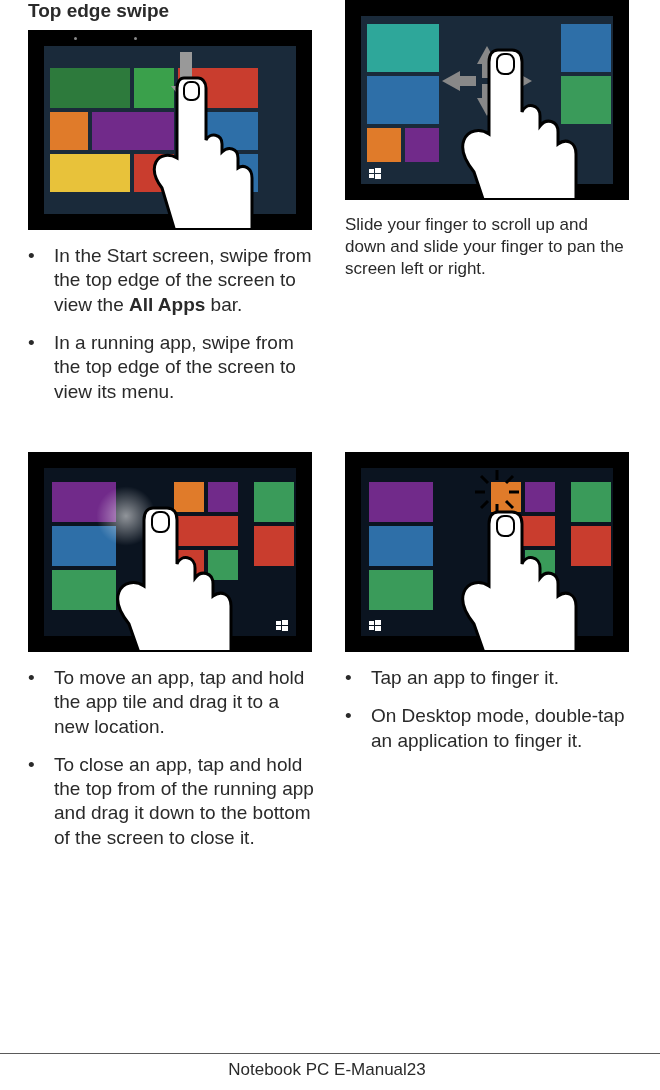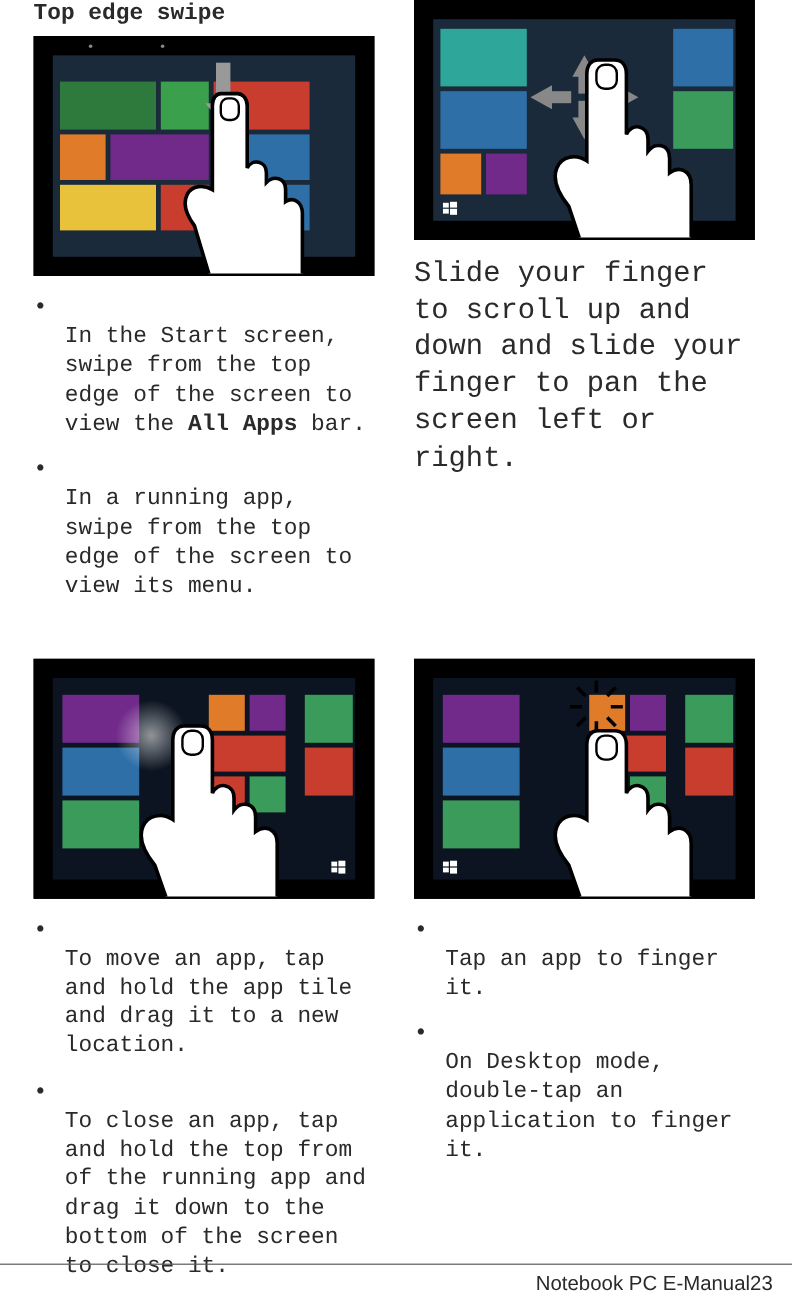--- a/index.html
+++ b/index.html
@@ -6,21 +6,20 @@
   body {
     width: 660px;
     height: 1090px;
     font-family: "Segoe UI", "Myriad Pro", Arial, sans-serif;
     background: #fff;
     position: relative;
     color: #2a2a2a;
   }
   .page {
     padding: 0 28px;
-    font-family: Liberation Mono, monospace;
   }
   .grid {
     display: flex;
     flex-wrap: wrap;
     gap: 0 30px;
   }
   .col {
     width: 287px;
   }
   .heading {
@@ -65,32 +64,32 @@
     line-height: 1.28;
   }
   .bullets li {
     display: flex;
     margin-bottom: 14px;
   }
   .bullets li .dot {
     width: 26px;
     flex: 0 0 26px;
   }
-  .bullets li .txt { flex: 1; margin-top: 24px; }
+  .bullets li .txt { flex: 1; }
   .plain {
-    font-size: 24px;
+    font-size: 17px;
     line-height: 1.28;
   }
   .footer {
     position: absolute;
     left: 0; right: 0; bottom: 10px;
     border-top: 1px solid #5a5a5a;
-    padding: 6px 16px 0 28px;
+    padding: 6px 34px 0 28px;
     display: flex;
-    justify-content: flex-end;
+    justify-content: center;
     font-size: 17px;
     color: #2a2a2a;
   }
   .section-gap { height: 34px; }
   .tiles-bg { position:absolute; inset:0; }
   .win-btn {
     position: absolute;
     left: 8px; bottom: 4px;
     color: #fff; font-size: 10px;
     width: 12px; height: 12px;

